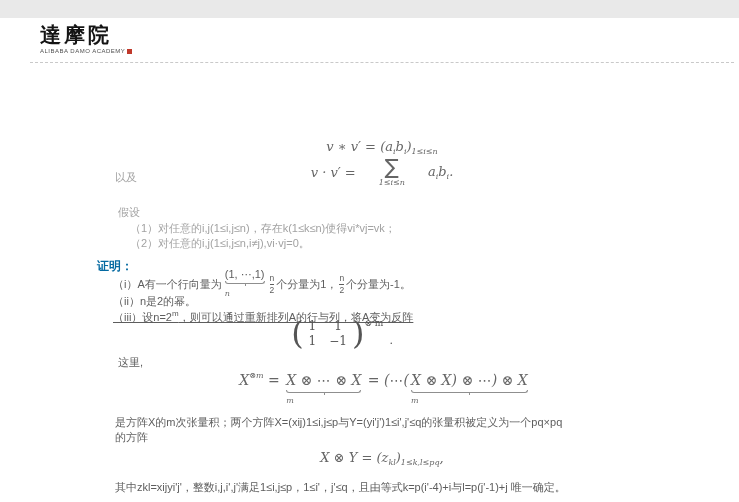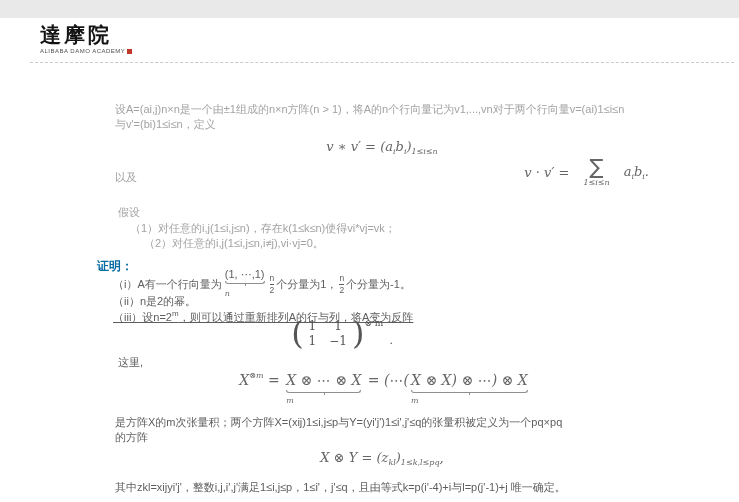--- a/index.html
+++ b/index.html
@@ -23,29 +23,29 @@
   
   .body-text { font-size:11px; color:#a2a2a2; line-height:15px; }
   .intro { position:absolute; left:115px; top:84px; width:552px; }
 
   
   .math { font-family:"DejaVu Serif","DejaVu Sans",serif; font-style:italic; color:#666; font-size:13px; }
   .msub { font-size:8px; vertical-align:-3px; }
   .msup { font-size:8px; vertical-align:5px; }
 
   .f-star { position:absolute; left:115px; right:90px; top:119px; text-align:center; }
-  .f-dot { position:absolute; left:115px; right:90px; top:139px; display:flex; justify-content:flex-end; align-items:center; gap:14px; }
+  .f-dot { position:absolute; left:115px; right:90px; top:139px; display:flex; justify-content:center; align-items:center; gap:23px; }
   .sum { display:inline-flex; flex-direction:column; align-items:center; line-height:1; }
   .sigma { font-style:normal; font-size:21px; color:#666; font-family:"DejaVu Sans",sans-serif; }
   .limits { font-size:8px; margin-top:1px; }
 
   .label-yiji { position:absolute; left:115px; top:152px; }
   .label-jiashe { position:absolute; left:118px; top:187px; }
   .assump1 { position:absolute; left:130px; top:203px; }
-  .assump2 { position:absolute; left:144px; top:218px; }
+  .assump2 { position:absolute; left:130px; top:218px; }
 
   
   .proof-title { position:absolute; left:97px; top:240px; font-weight:700; font-size:12px; color:#0369a1;font-family:Liberation Mono, monospace; }
   .proof-text { font-size:11px; color:#5d5d5d; line-height:14px; }
   .line-i { position:absolute; left:113px; top:249px; display:flex; align-items:center; white-space:nowrap; }
   .line-ii { position:absolute; left:113px; top:276px; }
   .line-iii { position:absolute; left:113px; top:289px;text-decoration:underline; }
 
   
   .ub { display:inline-flex; flex-direction:column; margin:0 3px; vertical-align:middle; }
@@ -85,24 +85,20 @@
     <div class="logo-title">達摩院</div>
     <div class="logo-sub">
       <span class="logo-sub-text">ALIBABA DAMO ACADEMY</span>
       <span class="seal"></span>
     </div>
   </div>
 
   <div class="divider"></div>
 
 
-  <div class="intro body-text">
-    <div>设A=(ai,j)n×n是一个由±1组成的n×n方阵(n &gt; 1)，将A的n个行向量记为v1,...,vn对于两个行向量v=(ai)1≤i≤n</div>
-    <div>与v'=(bi)1≤i≤n，定义</div>
-  </div>
 
   <div class="f-star">
     <span class="math"><span>v ∗ v′ = (a</span><span class="msub">i</span><span>b</span><span class="msub">i</span><span>)</span><span class="msub">1≤i≤n</span></span>
   </div>
 
   <div class="label-yiji body-text">以及</div>
 
   <div class="f-dot">
     <span class="math">v · v′ =</span>
     <span class="sum">

